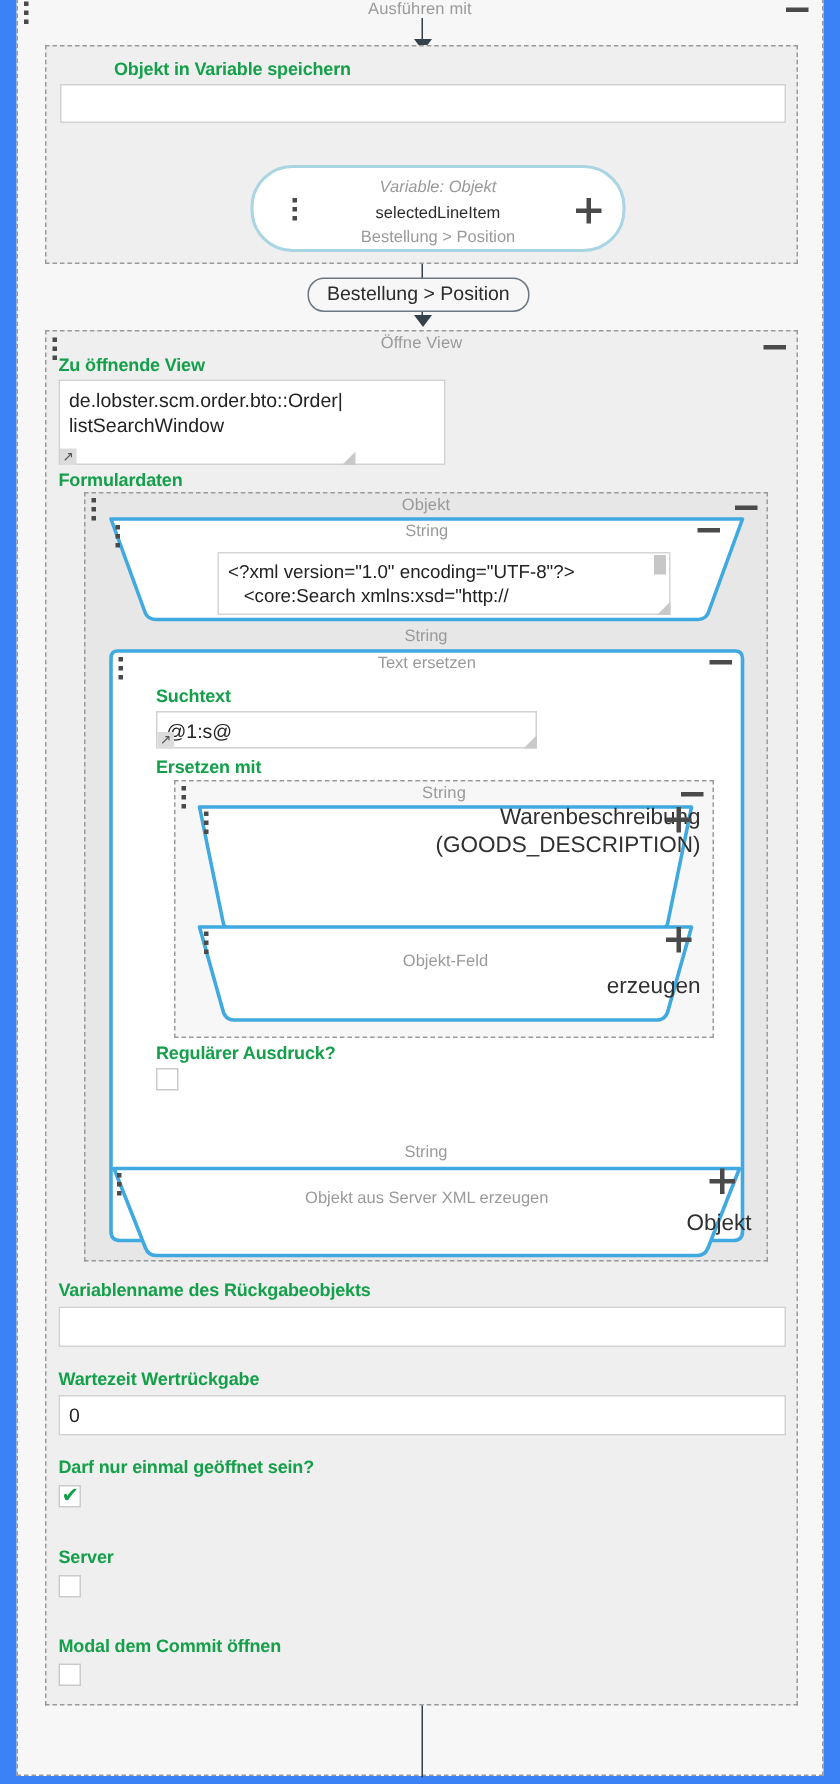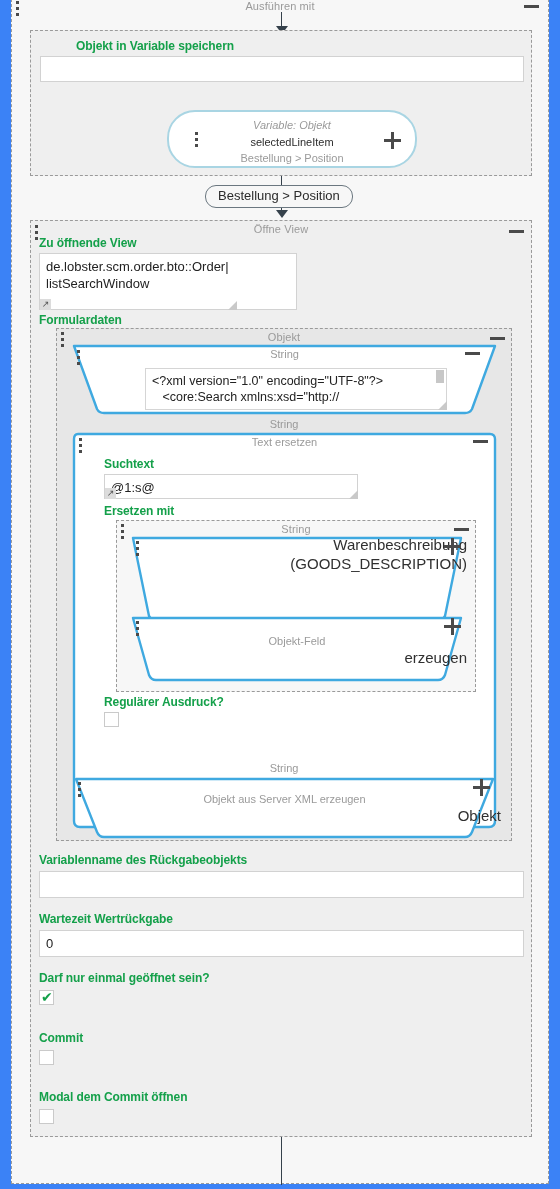--- a/index.html
+++ b/index.html
@@ -341,21 +341,21 @@
         <div class="flabel">Wartezeit Wertrückgabe</div>
         <input class="tinput" type="text" style="margin-top: 3px; height: 27px;" value="0">
       </div>
 
       <div style="position:absolute; left:8px; top:750px;">
         <div class="flabel">Darf nur einmal geöffnet sein?</div>
         <div class="cbox checked" style="margin-top:4px;"></div>
       </div>
 
       <div style="position:absolute; left:8px; top:810px;">
-        <div class="flabel">Commit</div>
+        <div class="flabel">Server</div>
         <div class="cbox" style="margin-top:4px;"></div>
       </div>
 
       <div style="position:absolute; left:8px; top:869px;">
         <div class="flabel">Modal dem Commit öffnen</div>
         <div class="cbox" style="margin-top:4px;"></div>
       </div>
     </div>
 
     <div class="vline" style="left:269px; top:1142px; height:48px;"></div>

